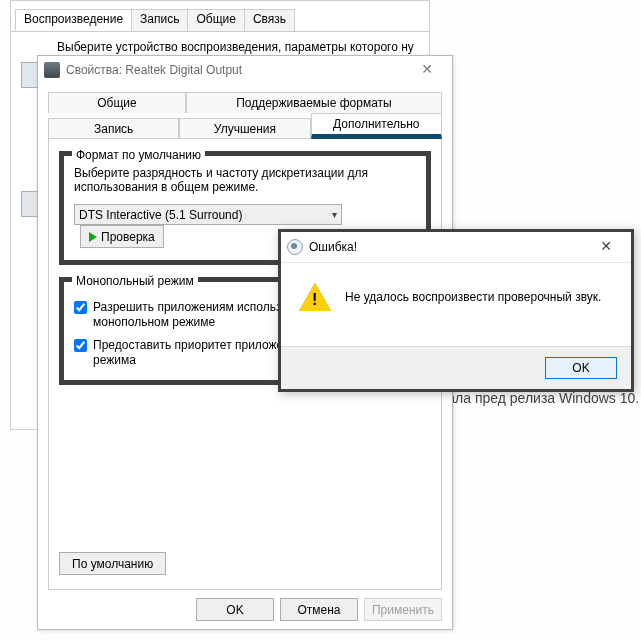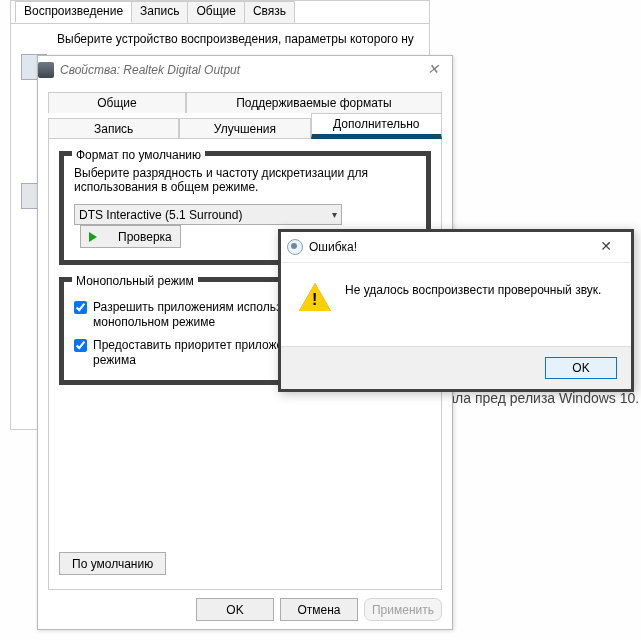--- a/index.html
+++ b/index.html
@@ -28,21 +28,21 @@
     top: 0;
     width: 420px;
     height: 430px;
     background: #fff;
     border: 1px solid #cfcfcf;
     box-sizing: border-box;
   }
   .sound-tabs {
     display: flex;
     height: 22px;
-    margin-top: 0;
+    margin-top: 8px;
     margin-left: 4px;
   }
   .sound-tab {
     padding: 2px 8px;
     border: 1px solid #ccc;
     border-bottom: none;
     background: #f4f4f4;
     margin-right: -1px;
     font-size: 12px;
     position: relative;
@@ -86,23 +86,22 @@
     height: 575px;
     background: #fff;
     border: 1px solid #b9b9b9;
     box-shadow: 1px 1px 4px rgba(0,0,0,.15);
     box-sizing: border-box;
   }
   .titlebar {
     height: 28px;
     display: flex;
     align-items: center;
-    padding: 0 0;
-    background: #fff;
-    font-style: italic;
+    padding: 0 6px;
+    background: #fff;
   }
   .titlebar .ticon {
     width: 16px; height: 16px;
     background: linear-gradient(#6d7a85, #3e4750);
     border-radius: 2px;
     margin-right: 6px;
   }
   .titlebar .ttext {
     flex: 1;
     color: #6a6a6a;
@@ -177,21 +176,21 @@
     box-sizing: border-box;
     font-size: 12px;
   }
   .select .chev {
     font-size: 10px;
     color: #444;
   }
   .test-btn {
     display: inline-flex;
     align-items: center;
-    gap: 21px;
+    gap: 4px;
     height: 21px;
     border: 1px solid #adadad;
     background: #efefef;
     padding: 0 8px;
     margin-left: 6px;
     font-size: 12px;
   }
   .test-btn .play {
     width: 0; height: 0;
     border-left: 8px solid #17a117;
@@ -229,21 +228,20 @@
     height: 23px;
     border: 1px solid #adadad;
     background: #efefef;
     font-size: 12px;
     font-family: inherit;
   }
   .dlg-buttons button.disabled {
     color: #a0a0a0;
     border-color: #d4d4d4;
     background: #f4f4f4;
-    border-radius: 7px;
   }
   
   .err-dialog {
     position: absolute;
     left: 278px;
     top: 229px;
     width: 356px;
     height: 163px;
     background: #fff;
     border: 3px solid #404040;
@@ -273,21 +271,21 @@
   }
   .err-title .etext { flex:1; font-size: 12px; }
   .err-title .eclose {
     width: 38px; height: 24px;
     text-align: center; line-height: 22px;
     font-size: 14px; color:#444;
     font-family: Arial, sans-serif;
   }
   .err-body {
     display: flex;
-    align-items: flex-start;
+    align-items: center;
     padding: 20px 23px 0 16px;
     gap: 14px;
   }
   .warn-icon {
     width: 0; height: 0;
     border-left: 16px solid transparent;
     border-right: 16px solid transparent;
     border-bottom: 28px solid #ffcf00;
     position: relative;
     margin-left:2px;

